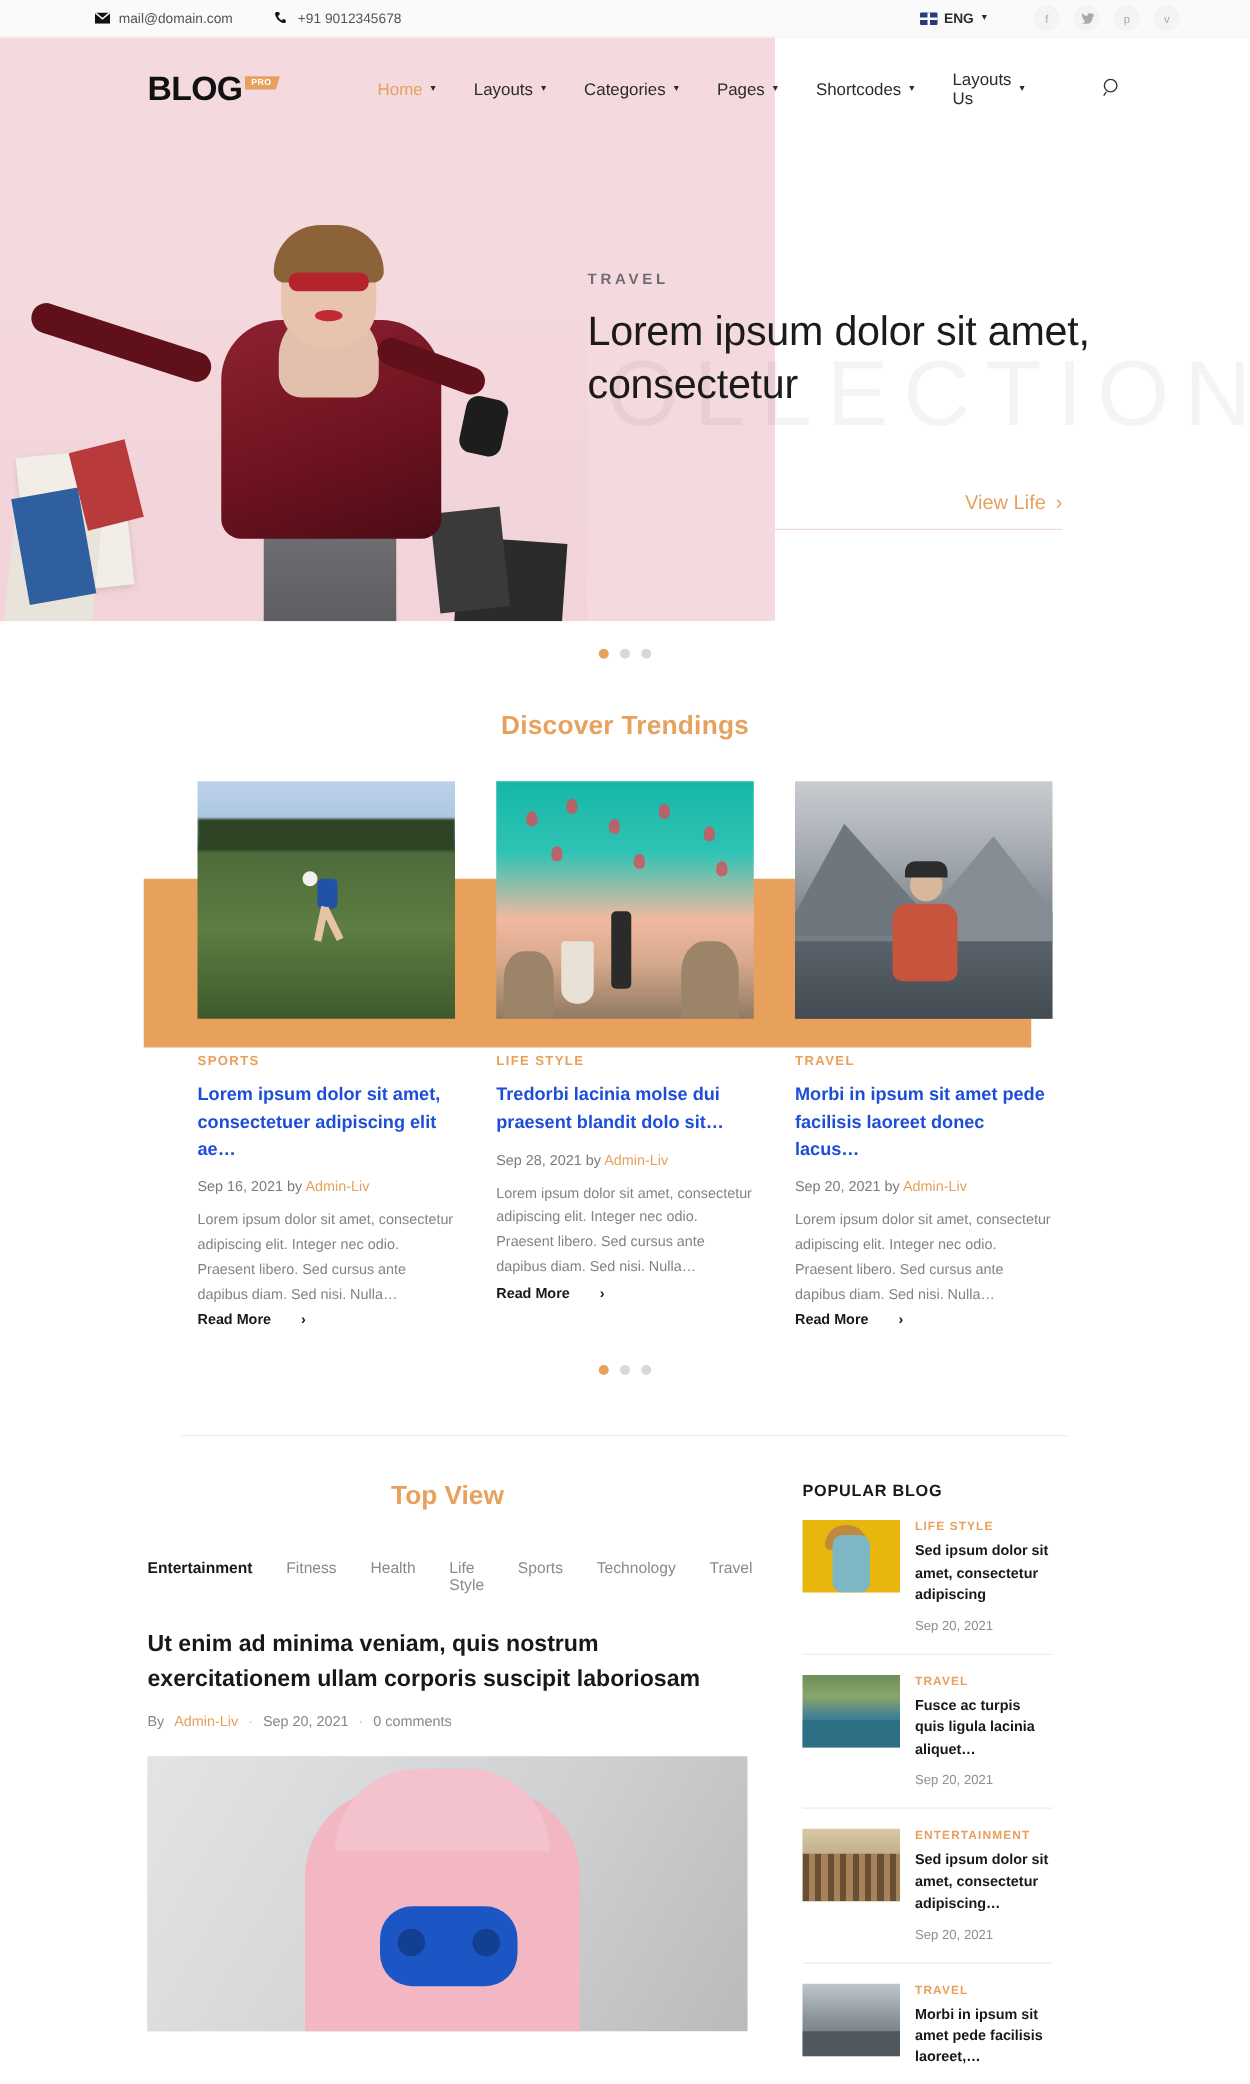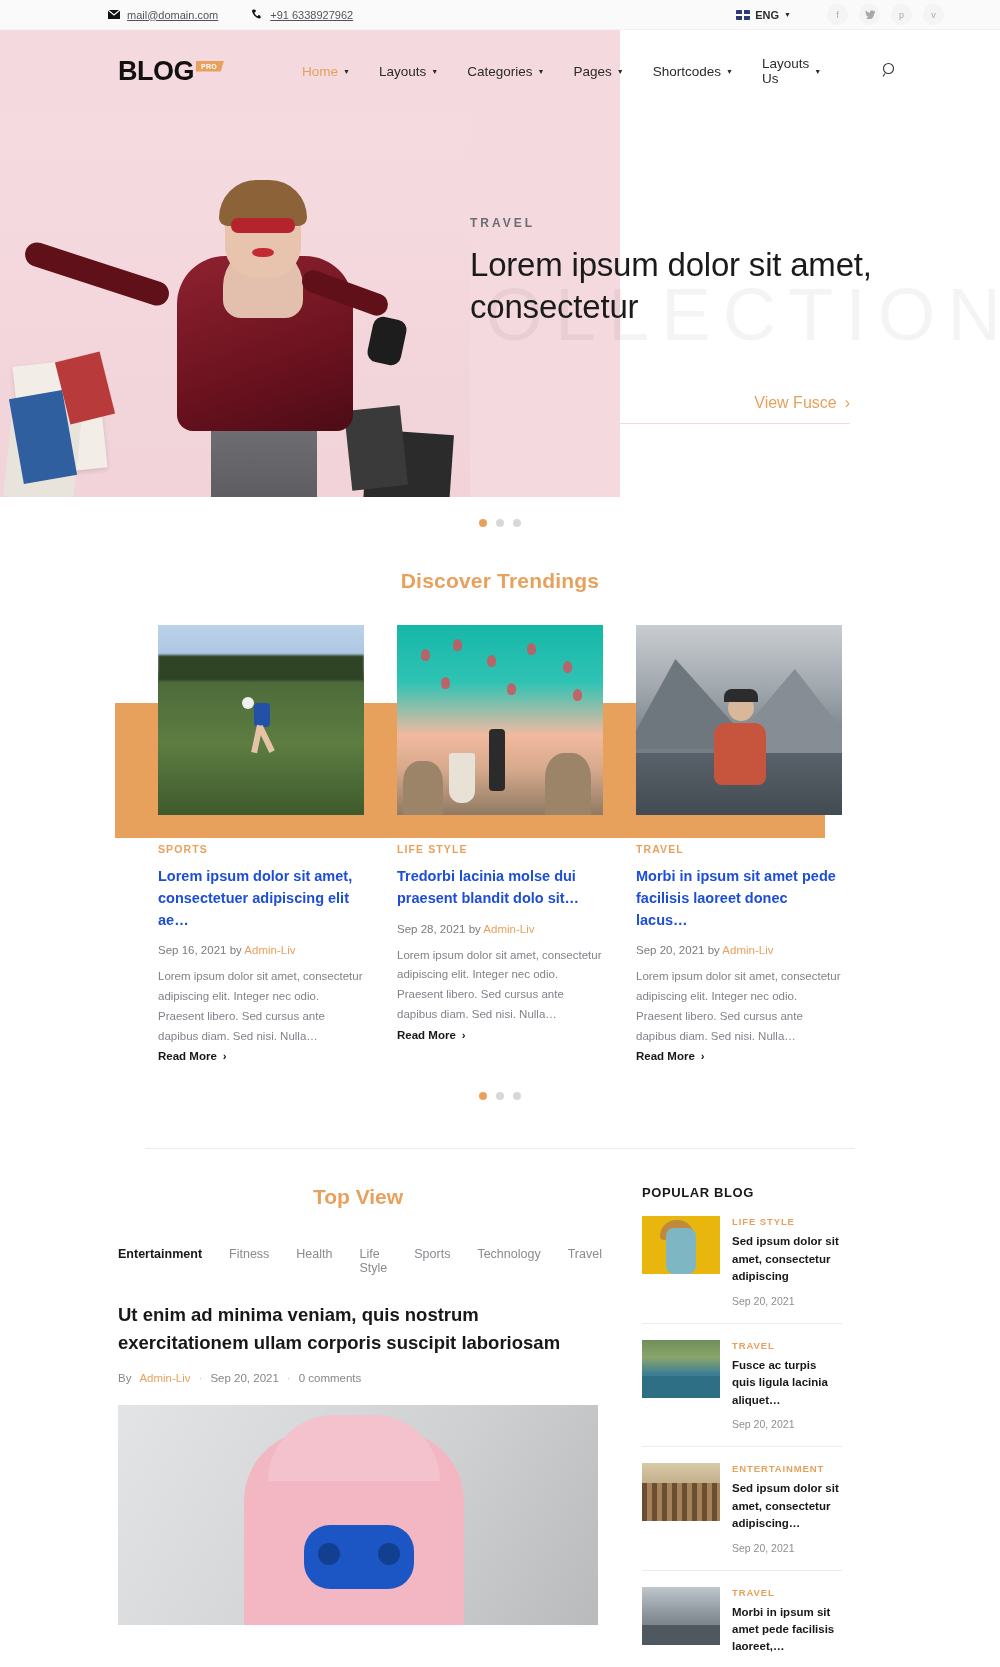--- a/index.html
+++ b/index.html
@@ -14,21 +14,21 @@
   
   .topbar {
     height: 30px;
     background: #fafafa;
     display: flex;
     align-items: center;
     font-size: 11px;
     color: #55525a;
     border-bottom: 1px solid #f2f2f2;
   }
-  .topbar-left { display: flex; align-items: center; padding-left: 108px; gap: 34px; text-decoration: underline; }
+  .topbar-left { display: flex; align-items: center; padding-left: 76px; gap: 34px; }
   .tb-item { display: flex; align-items: center; gap: 7px; }
   .tb-item .ic { display: inline-flex; align-items: center; color: #1a1a1a; }
   .topbar-right { margin-left: auto; display: flex; align-items: center; padding-right: 56px; gap: 0px; }
   .lang { display: flex; align-items: center; gap: 5px; font-size: 11px; color: #2b2b2b; font-weight: 600; margin-right: 36px; }
   .flag {
     width: 14px; height: 10px; display: inline-block; position: relative;
     background: #2b3a78; border-radius: 1px; overflow: hidden;
   }
   .flag::before {
     content: ""; position: absolute; left: 0; top: 4px; width: 14px; height: 2px; background: #fff;
@@ -191,21 +191,21 @@
   .meta-col { width: 206px; }
   .cat-tag { font-size: 10.5px; letter-spacing: 1.1px; color: #e8a15c; font-weight: 700; }
   .card-title {
     font-size: 14.5px; line-height: 1.5; font-weight: 700; color: #1d4ed8; margin-top: 11px;
   }
   .card-meta { font-size: 11.5px; color: #7a7a80; margin-top: 13px; }
   .card-meta .author { color: #e8a15c; }
   .card-desc { font-size: 11.5px; line-height: 1.72; color: #82828a; margin-top: 11px; }
   .read-more {
     font-size: 11.5px; font-weight: 700; color: #18181a; 
-    display: inline-flex; align-items: flex-end; gap: 6px; cursor: pointer;
+    display: inline-flex; align-items: flex-end; gap: 24px; cursor: pointer;
   }
   .dots2 { display: flex; justify-content: center; gap: 9px; margin-top: 28px; }
 
   .divider { width: 710px; height: 1px; background: #ececec; margin: 48px auto 0; }
 
   
   .lower { display: flex; padding: 0 118px; margin-top: 36px; gap: 44px; }
   .main-col { width: 480px; }
   .tb-title { font-size: 21px; color: #e8a15c; font-weight: 700; text-align: center; }
   .tabs { display: flex; gap: 27px; margin-top: 38px; }
@@ -261,21 +261,21 @@
           </svg>
       </span>
       <span>mail@domain.com</span>
     </div>
     <div class="tb-item">
       <span class="ic">
         <svg width="11" height="11" viewBox="0 0 11 11">
             <path d="M2.2.6l1.7.6-.5 2L2.3 3.6c.4 1.8 1.8 3.2 3.5 3.7l.4-1.2 2 .5.6 1.7c-.2.8-1 1.3-1.8 1.1C3.6 8.7.8 5.8.1 2.3-.1 1.5.4.7 1.2.5z" fill="#111"></path>
           </svg>
       </span>
-      <span>+91 6338927962</span>
+      <span>+91 9012345678</span>
     </div>
   </div>
   <div class="topbar-right">
     <div class="lang">
       <span class="flag"></span>
       <span>ENG</span>
       <span class="caret">▼</span>
     </div>
     <div class="socials">
       <div class="soc">f</div>
@@ -356,21 +356,21 @@
     <div class="hp-armL"></div>
     <div class="hp-armR"></div>
     <div class="hp-glove"></div>
   </div>
   <div class="hero-text">
     <div class="hero-cat">TRAVEL</div>
     <div class="hero-title">Lorem ipsum dolor sit amet, consectetur</div>
   </div>
   <div class="hero-cta-wrap">
     <span class="hero-cta">
-      <span>View Fusce</span>
+      <span>View Life</span>
       <span>›</span>
     </span>
   </div>
 </div>
 
 <div class="dots">
   <span class="dot active"></span>
   <span class="dot"></span>
   <span class="dot"></span>
 </div>

